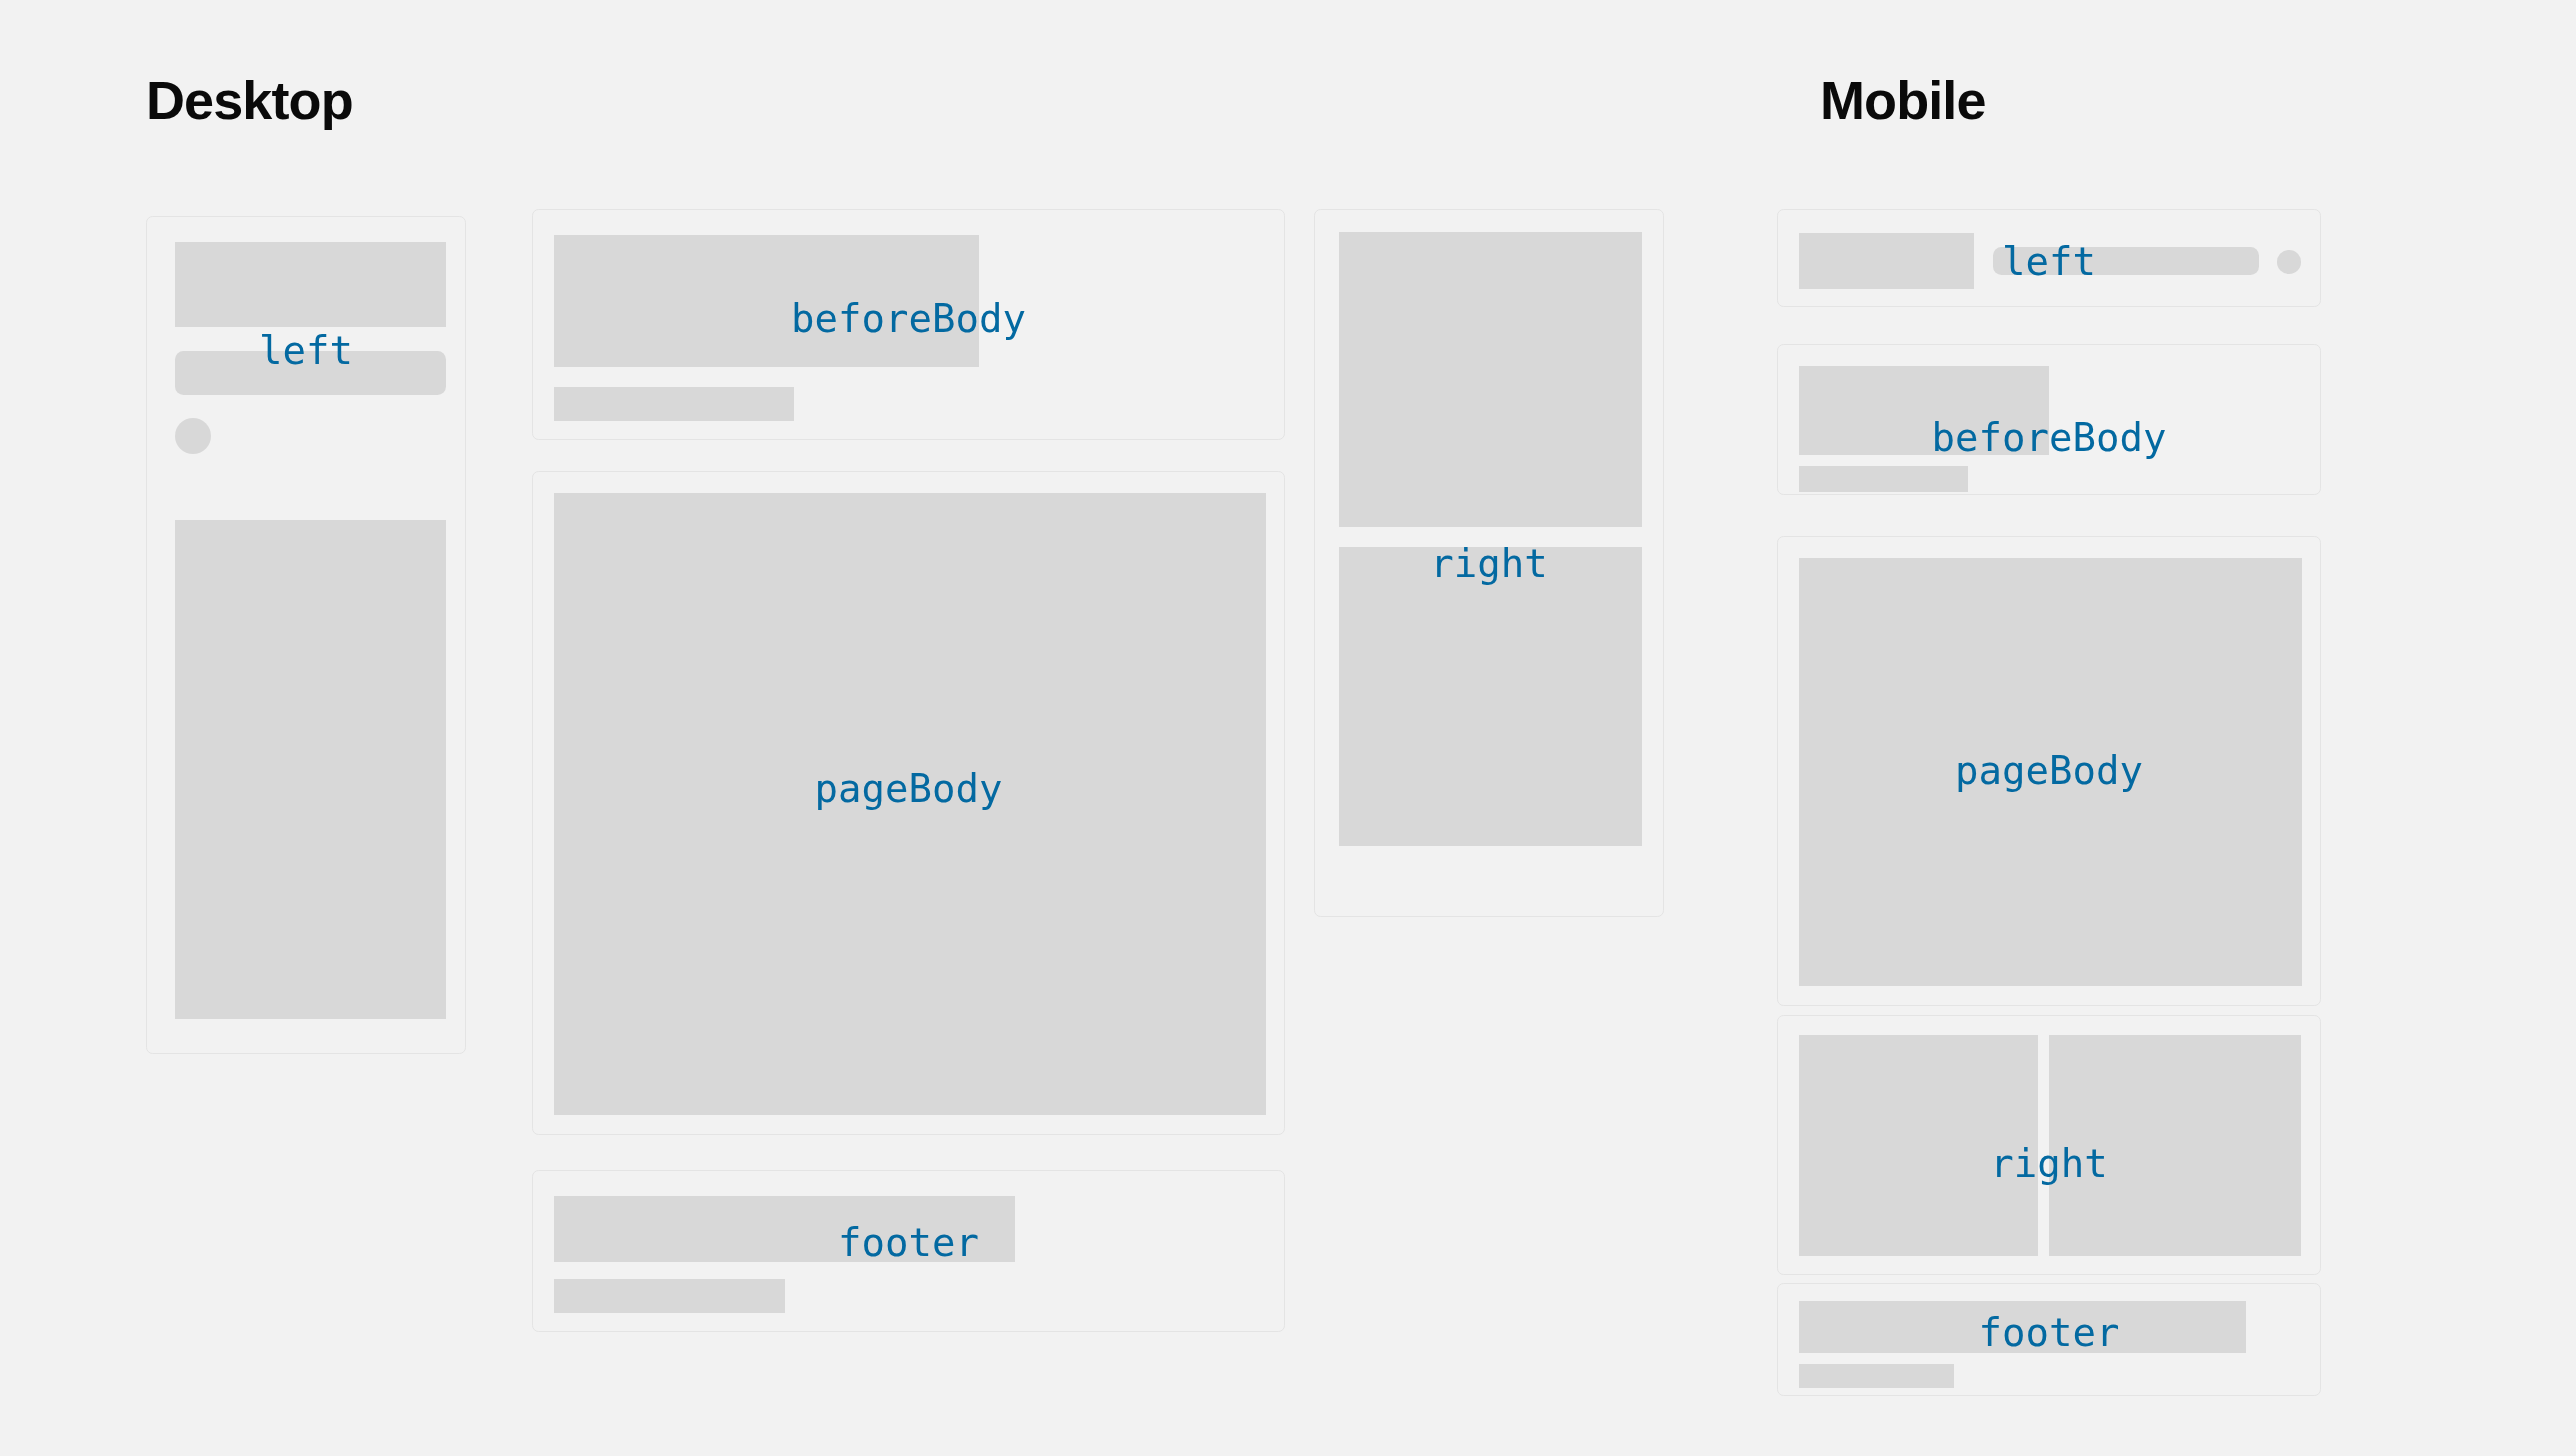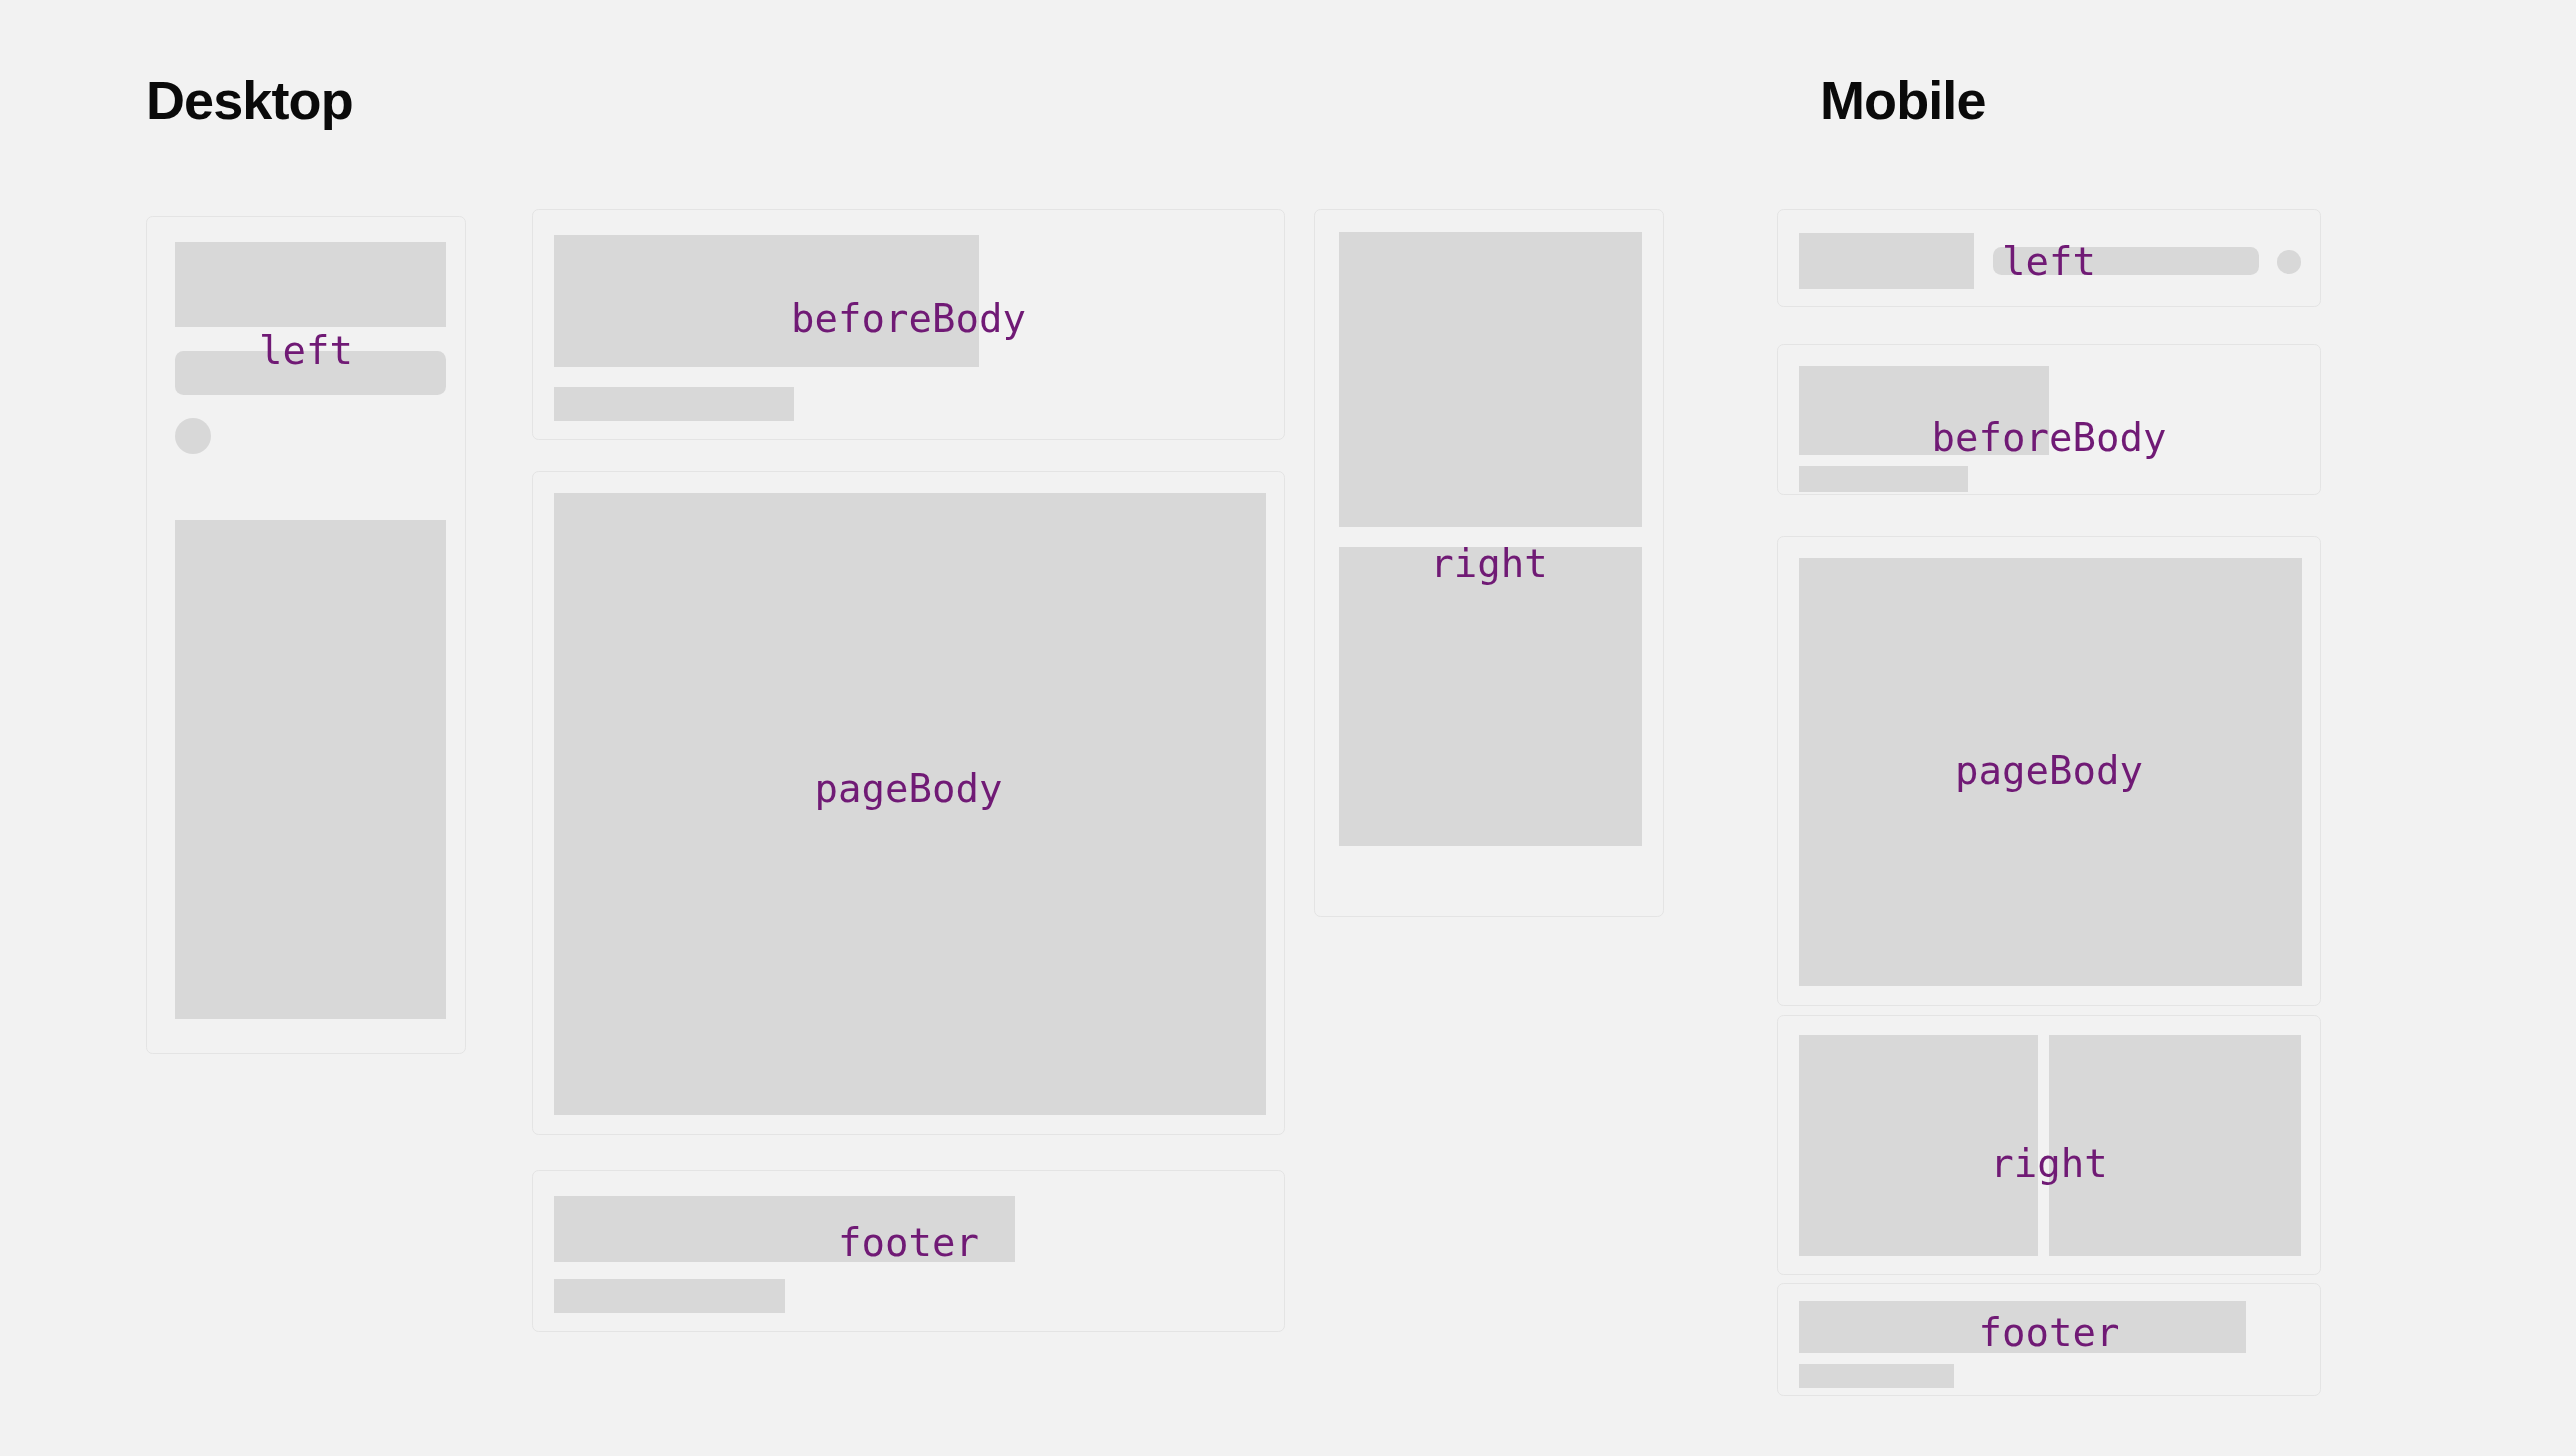--- a/index.html
+++ b/index.html
@@ -42,21 +42,21 @@
   }
 
   
   .panel-label {
     position: absolute;
     left: 0;
     right: 0;
     font-family: "DejaVu Sans Mono", "Liberation Mono", monospace;
     font-size: 39px;
     line-height: 1;
-    color: #701a75;
+    color: #0369a1;
     text-align: center;
     white-space: nowrap;
     pointer-events: none;
     z-index: 5;
   }
 
   
   .blk {
     position: absolute;
     background: #d8d8d8;

